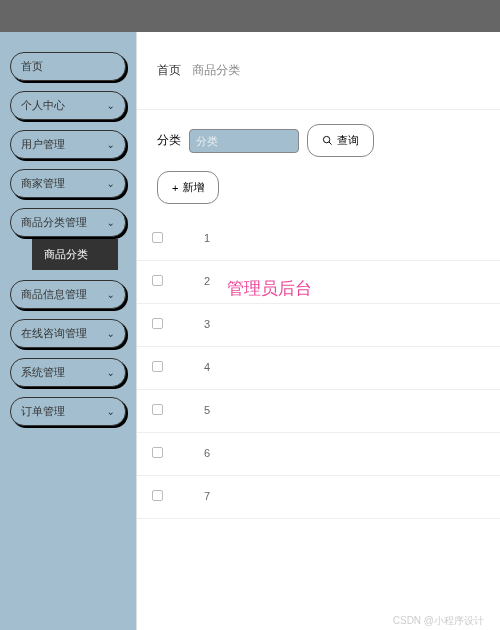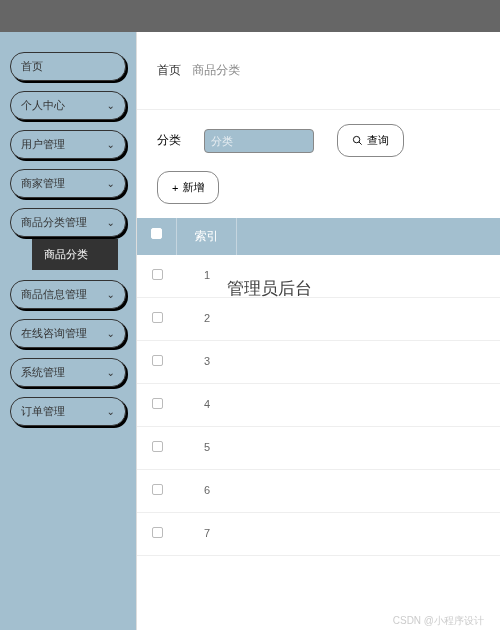--- a/index.html
+++ b/index.html
@@ -7,37 +7,37 @@
 .topbar { height: 32px; background: #666; }
 .container { display: flex; height: calc(630px - 32px); }
 .sidebar { width: 136px; background: #a3bfcf; padding: 20px 10px; display: flex; flex-direction: column; gap: 10px; }
 .nav-item { position: relative; border: 1px solid #333; border-radius: 14px; padding: 6px 10px; color: #333; font-size: 11px; display: flex; justify-content: space-between; align-items: center; cursor: pointer; box-shadow: 2px 2px 0 #000; background: #a3bfcf; }
 .nav-item .chev { font-size: 10px; }
 .sub-item { background: #333; color: #fff; font-size: 11px; padding: 8px 12px; margin: 2px 8px 0 22px; cursor: pointer; }
 .main { flex: 1; background: #fff; border-left: 1px solid #ddd; overflow: hidden; position: relative; }
 .breadcrumb { padding: 30px 20px; font-size: 12px; border-bottom: 1px solid #eee; }
 .bc-a { color: #333; }
 .bc-b { color: #888; margin-left: 8px; }
-.filter { padding: 14px 20px; display: flex; align-items: center; gap: 23px; }
+.filter { padding: 14px 20px; display: flex; align-items: center; gap: 8px; }
 .filter-label { font-size: 12px; }
 .filter-input { border: 1px solid #888; border-radius: 4px; height: 24px; width: 110px; padding: 0 6px; background: #a3bfcf; font-size: 11px; color: #fff; }
 .filter-input::placeholder { color: #e8eef2; }
 .btn { border: 1px solid #888; border-radius: 12px; padding: 8px 14px; font-size: 11px; background: #fff; cursor: pointer; display: inline-flex; align-items: center; gap: 4px; }
 .btn-row { padding: 0 20px 14px; display: flex; gap: 10px; }
 .table { width: 100%; }
 .thead { display: flex; background: #a3bfcf; color: #fff; font-size: 12px; }
 .th-check { width: 40px; padding: 10px; text-align: center; border-right: 1px solid #c5d5df; }
 .th-idx { width: 60px; padding: 10px; text-align: center; border-right: 1px solid #c5d5df; }
 .trow { display: flex; border-bottom: 1px solid #eee; }
 .td-check { width: 40px; padding: 14px 10px; text-align: center; }
 .td-idx { width: 60px; padding: 14px 10px; text-align: center; font-size: 11px; color: #666; }
 .td-rest { flex: 1; padding: 14px 10px; }
 .chk { width: 11px; height: 11px; border: 1px solid #bbb; border-radius: 2px; display: inline-block; }
 .chk-head { border-color: #fff; background: #fff; }
-.overlay { position: absolute; top: 245px; left: 90px; color: #404040; font-size: 17px; pointer-events: none; }
+.overlay { position: absolute; top: 245px; left: 90px; color: #ec4899; font-size: 17px; pointer-events: none; }
 .watermark { position: absolute; bottom: 2px; right: 16px; font-size: 10px; color: #ccc; }
 svg.ic { width: 11px; height: 11px; }
 </style>
 </head>
 <body>
 
 <div class="topbar"></div>
 
 <div class="container">
   <div class="sidebar">
@@ -100,24 +100,20 @@
     </div>
 
     <div class="btn-row">
       <button class="btn">
         <span>+</span>
         <span>新增</span>
       </button>
     </div>
 
     <div class="table">
-      <div class="thead">
-        <div class="th-check"><span class="chk chk-head"></span></div>
-        <div class="th-idx">索引</div>
-      </div>
       <div class="trow">
           <div class="td-check"><span class="chk"></span></div>
           <div class="td-idx">1</div>
           <div class="td-rest"></div>
         </div>
       <div class="trow">
           <div class="td-check"><span class="chk"></span></div>
           <div class="td-idx">2</div>
           <div class="td-rest"></div>
         </div>

